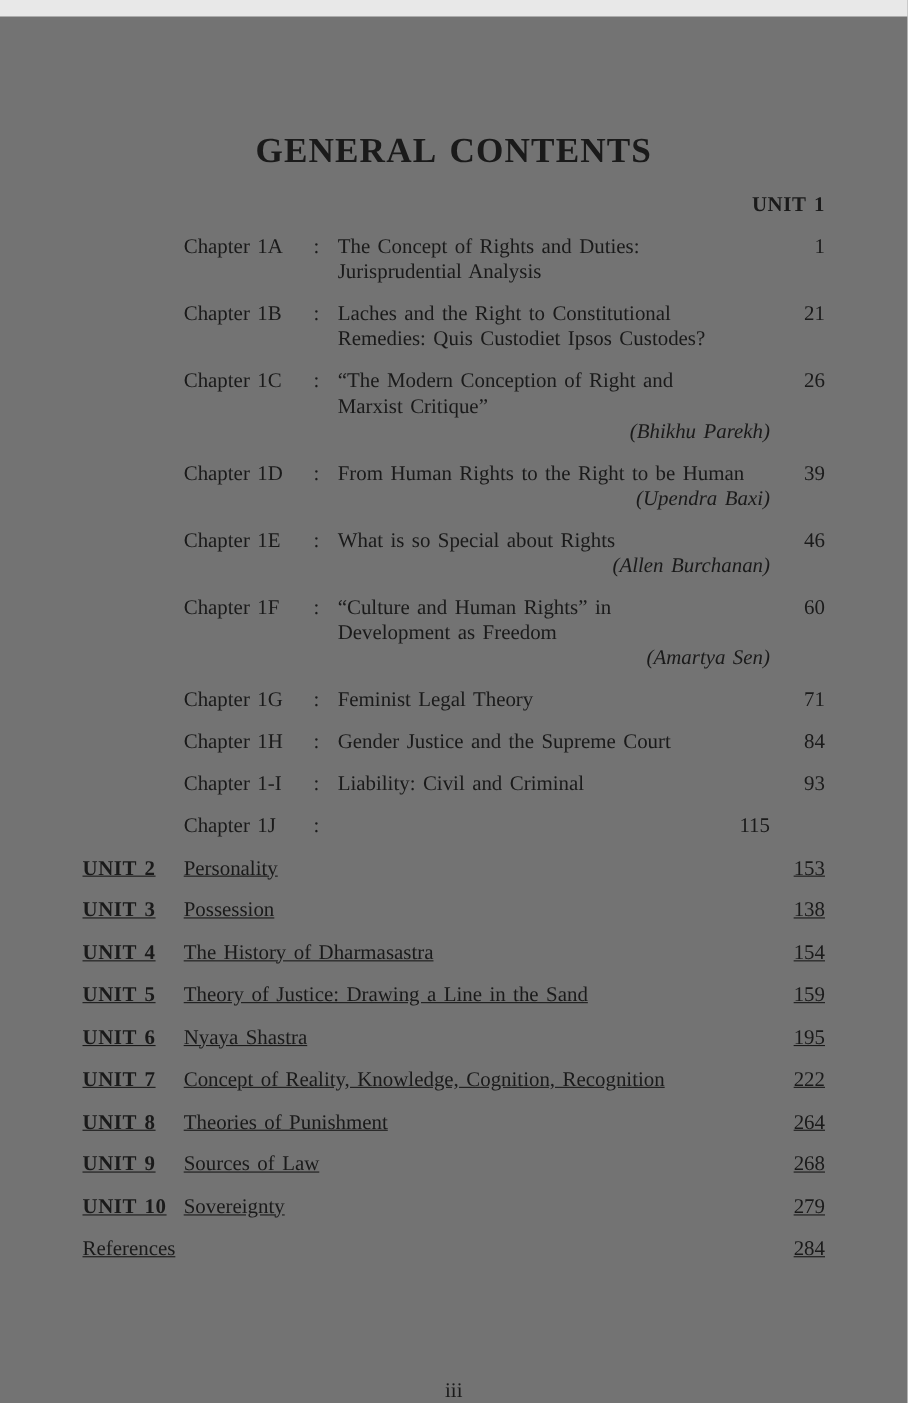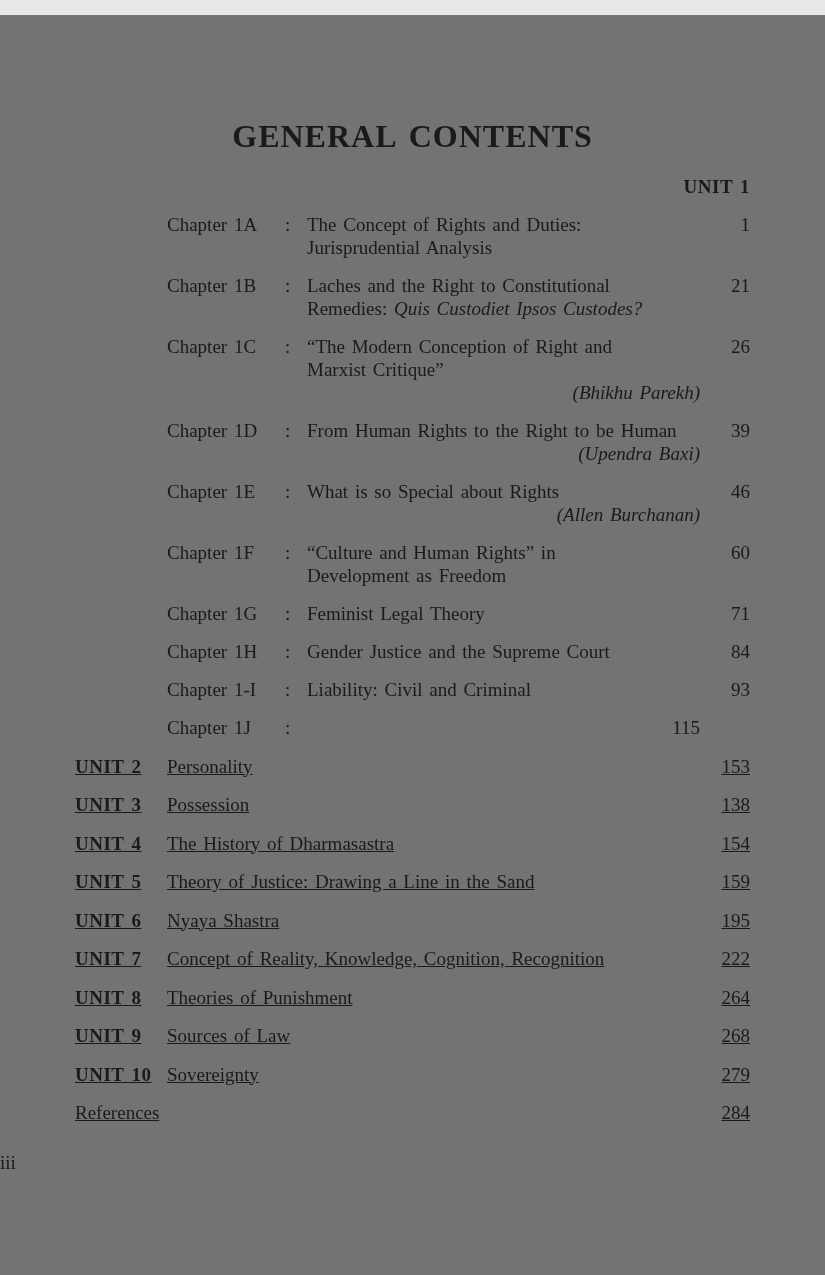--- a/index.html
+++ b/index.html
@@ -35,35 +35,36 @@
   }
   .ch {
     display: grid;
     grid-template-columns: 110px 30px 1fr 50px;
     margin-left: 92px;
     margin-top: 15px;
   }
   .ch-colon { padding-left: 8px; }
   .ch-title .l { display: block; }
   .author { font-style: italic; text-align: right; }
-  .it { font-style: italic; }
+  .it { }
   .row-page { text-align: right; }
   .unit {
     display: grid;
     grid-template-columns: 92px 1fr 50px;
     margin-top: 15.5px;
     text-decoration: underline;
   }
   .unit-label { font-weight: bold; letter-spacing: 0.5px; }
   .refs-label { grid-column: 1 / 3; }
   .footer {
     position: absolute;
-    top: 1136px;
+    top: 1238px;
     left: 0;
     right: 0;
+    text-align: center;
   }
 </style>
 </head>
 <body>
 
 <div class="page">
 
   <h1 class="toc-title">GENERAL CONTENTS</h1>
 
   <div class="unit1-heading">UNIT 1</div>
@@ -118,20 +119,21 @@
     </span>
     <span class="row-page">46</span>
   </div>
 
   <div class="ch">
     <span class="ch-label">Chapter 1F</span>
     <span class="ch-colon">:</span>
     <span class="ch-title">
       <span class="l">“Culture and Human Rights” in</span>
       <span class="l">Development as Freedom</span>
+      <span class="l author">(Amartya Sen)</span>
     </span>
     <span class="row-page">60</span>
   </div>
 
   <div class="ch">
     <span class="ch-label">Chapter 1G</span>
     <span class="ch-colon">:</span>
     <span class="ch-title">
       <span class="l">Feminist Legal Theory</span>
     </span>

